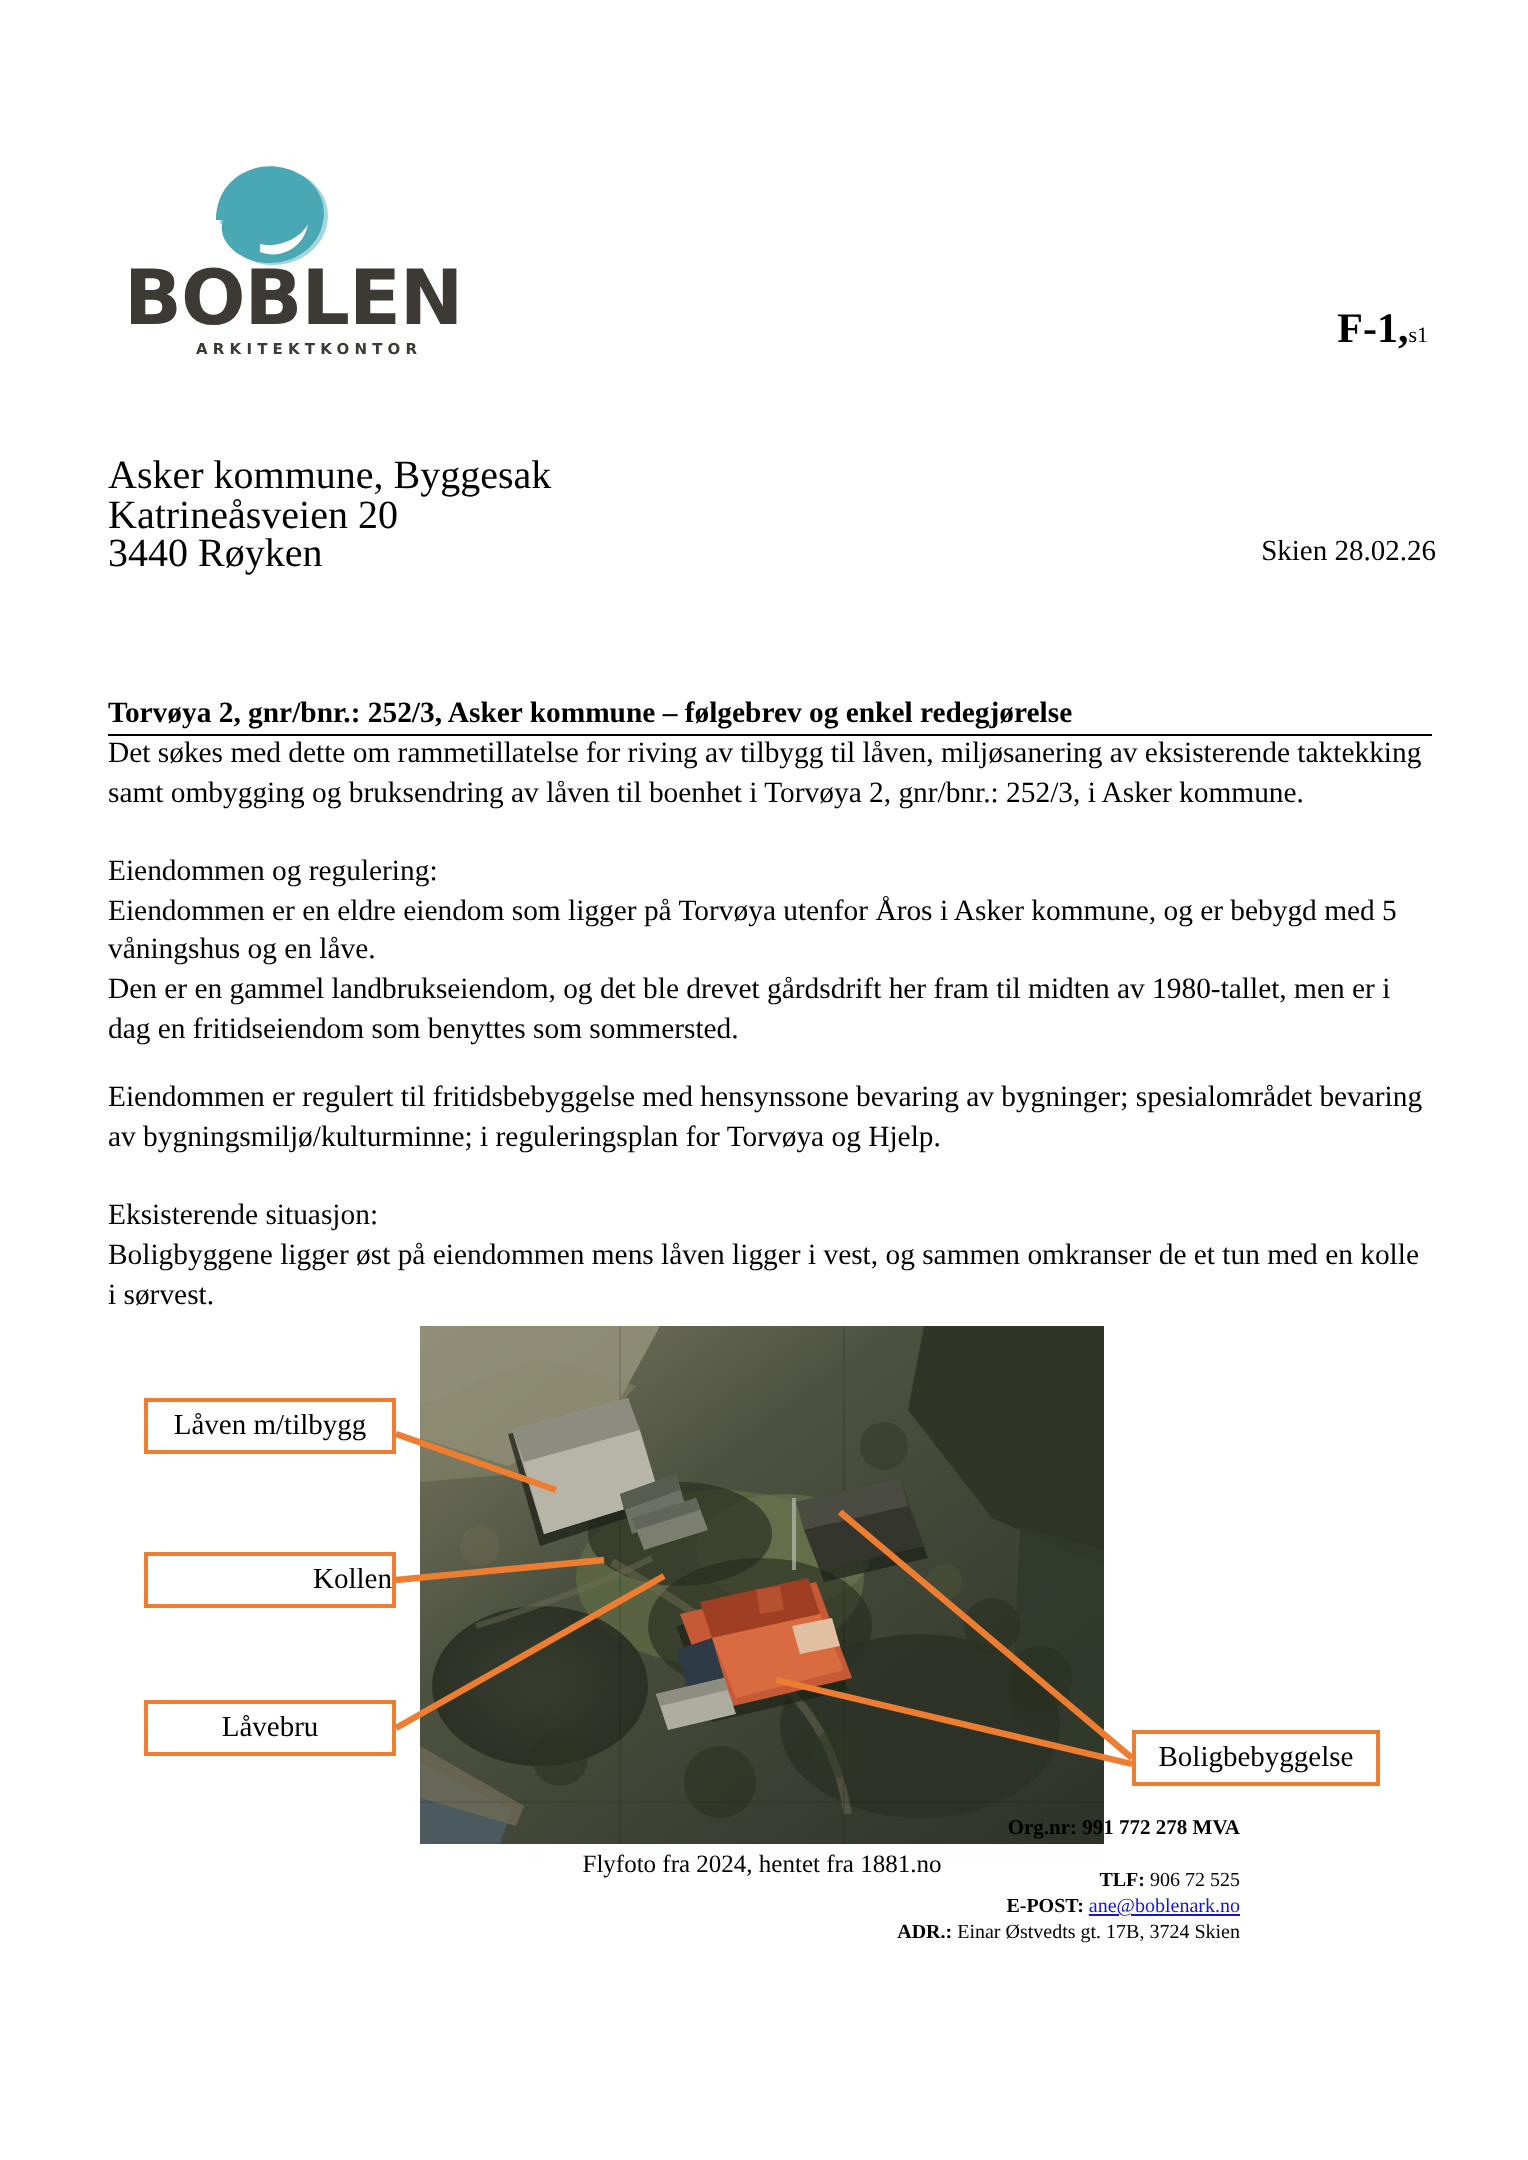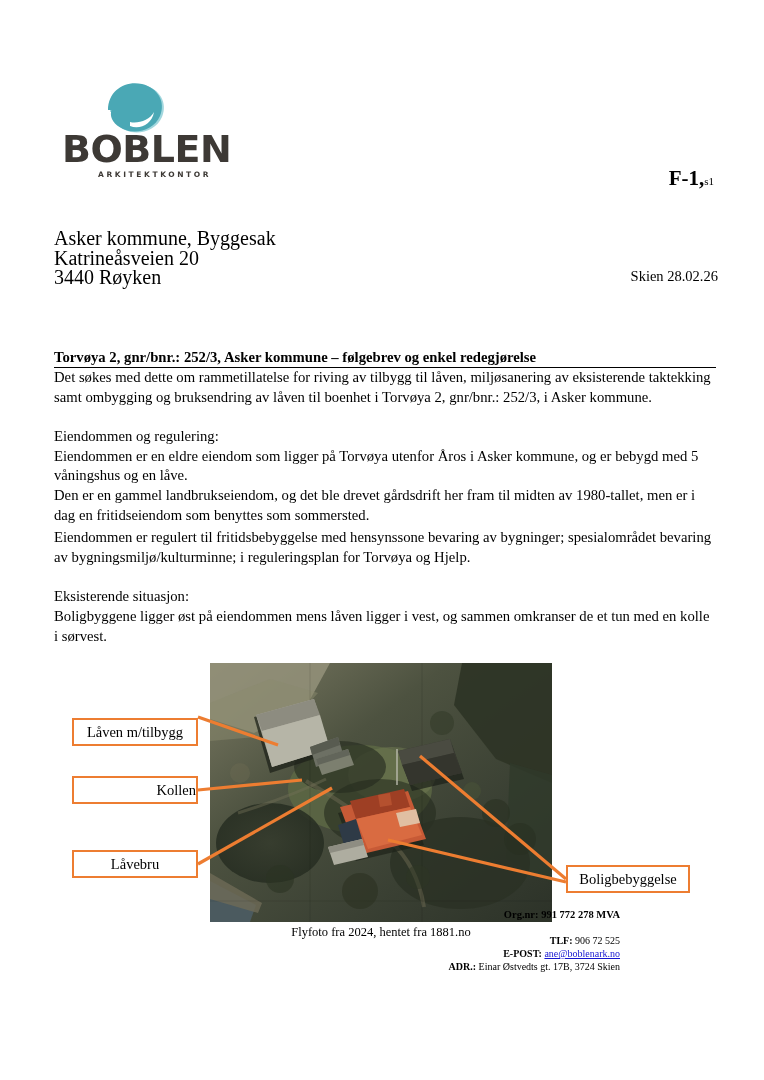--- a/index.html
+++ b/index.html
@@ -57,21 +57,21 @@
     font-weight: 700;
     font-size: 7.5px;
     letter-spacing: 2.6px;
     color: #3d3935;
   }
 
   
   .doc-code {
     position: absolute;
     right: 50px;
-    top: 166px;
+    top: 152px;
     text-align: left;
     white-space: nowrap;
   }
   .doc-code .big {
     font-weight: 700;
     font-size: 21px;
   }
   .doc-code .small {
     font-size: 11px;
   }
@@ -107,21 +107,21 @@
     border-bottom: 1.3px solid #000;
     padding-bottom: 1px;
     display: block;
     line-height: 18px;
   }
   .para {
     margin: 0;
     text-align: left;
   }
   .para.gap {
-    margin-top: 3px;
+    margin-top: 15px;
   }
   .heading {
     font-weight: 400;
     margin: 0;
     margin-top: 20px;
   }
   .heading + .para {
     margin-top: 0;
   }
 
@@ -150,21 +150,21 @@
   .callout-box {
     position: absolute;
     border: 2.2px solid #ED7D31;
     background: #ffffff;
     display: flex;
     align-items: center;
     justify-content: center;
     font-size: 14.5px;
     box-sizing: border-box;
   }
-  #callout-laaven { left: 72px;  top: 699px; width: 126px; height: 28px; margin-top: 19px; }
+  #callout-laaven { left: 72px;  top: 699px; width: 126px; height: 28px; }
   #callout-kollen { left: 72px;  top: 776px; width: 126px; height: 28px; justify-content: flex-end; }
   #callout-laavebru { left: 72px; top: 850px; width: 126px; height: 28px; }
   #callout-bolig { left: 566px; top: 865px; width: 124px; height: 28px; }
 
   .fig-caption {
     position: absolute;
     left: 210px;
     top: 925px;
     width: 342px;
     text-align: center;

